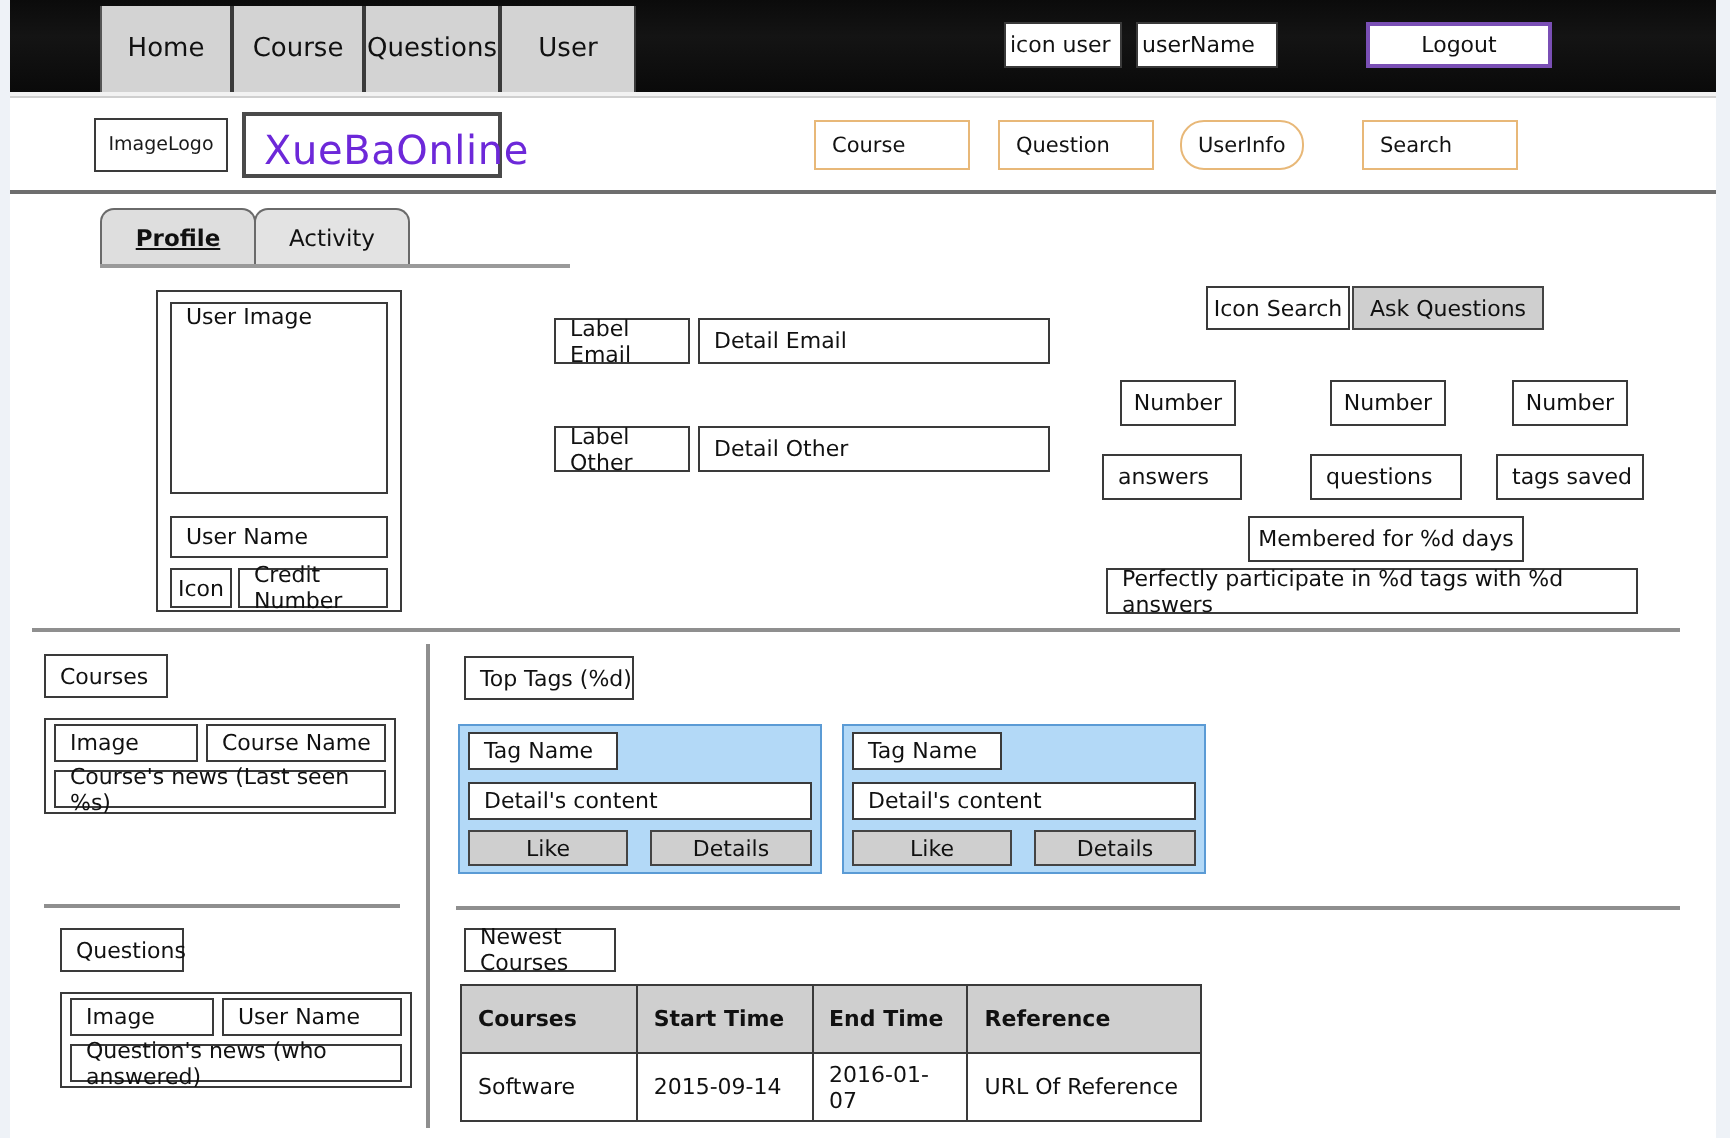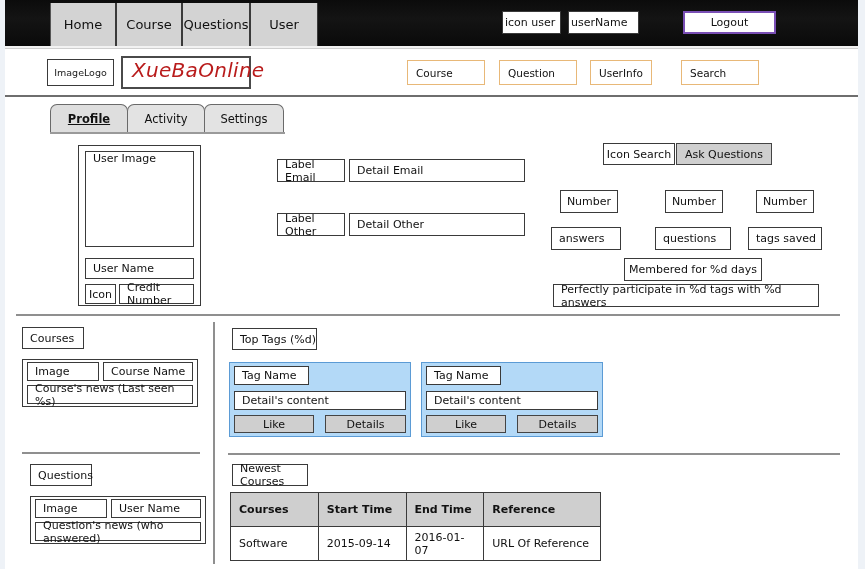--- a/index.html
+++ b/index.html
@@ -33,22 +33,22 @@
              display:flex; align-items:center; justify-content:center; font-size:11px; color:#111; }
 
   
   .logorow { position:absolute; left:5px; top:49px; width:853px; height:46px; background:#fff; }
   .logorow-rule { position:absolute; left:5px; top:95px; width:853px; height:2px; background:#6e6e6e; }
   .logo-img { position:absolute; left:47px; top:59px; width:67px; height:27px;
               border:1px solid #3a3a3a; background:#fff;
               display:flex; align-items:center; justify-content:center; font-size:9.5px; }
   .logo-title { position:absolute; left:121px; top:56px; width:130px; height:33px;
               border:2px solid #4a4a4a; background:#fff;
-              display:flex; align-items:flex-start; padding-left:9px;
-              font-size:20px; letter-spacing:.3px; color:#b91c1c;font-style:italic; }
+              display:flex; align-items:flex-end; padding-left:9px;
+              font-size:20px; letter-spacing:.3px; color:#6d28d9; }
   .oBtn { position:absolute; height:25px; background:#fff; border:1px solid #e8b878;
           display:flex; align-items:center; padding-left:8px; font-size:10.5px; color:#111; }
 
   
   .tabstrip { position:absolute; left:50px; top:104px; display:flex; align-items:flex-end; }
   .ptab { height:29px; border:1px solid #6a6a6a; border-bottom:none;
           border-radius:7px 7px 0 0; background:#e3e3e3;
           display:flex; align-items:center; justify-content:center;
           font-size:11.5px; color:#111; margin-right:-1px; }
   .ptab.active { font-weight:bold; text-decoration:underline; background:#dedede; }
@@ -121,37 +121,34 @@
   <div class="logo-title">
     <span>XueBaOnline</span>
   </div>
 
   <div class="oBtn" style="left:407px;top:60px;width:78px;">
     <span>Course</span>
   </div>
   <div class="oBtn" style="left:499px;top:60px;width:78px;">
     <span>Question</span>
   </div>
-  <div class="oBtn" style="left:590px;top:60px;width:62px;">
+  <div class="oBtn" style="left:590px;top:60px;width:62px;border-radius:12px;">
     <span>UserInfo</span>
   </div>
   <div class="oBtn" style="left:681px;top:60px;width:78px;">
     <span>Search</span>
   </div>
   <div class="logorow-rule"></div>
 
   <div class="tabstrip">
     <div class="ptab active" style="width:78px">
       <span>Profile</span>
     </div>
     <div class="ptab" style="width:78px">
       <span>Activity</span>
-    </div>
-    <div class="ptab" style="width:80px">
-      <span>Settings</span>
     </div>
   </div>
   <div class="tabstrip-base"></div>
 
   <div class="usercard"></div>
   <div class="wb" style="left:85px;top:151px;width:109px;height:96px;align-items:flex-start;">
     <span>User Image</span>
   </div>
   <div class="wb" style="left:85px;top:258px;width:109px;height:21px;">
     <span>User Name</span>

